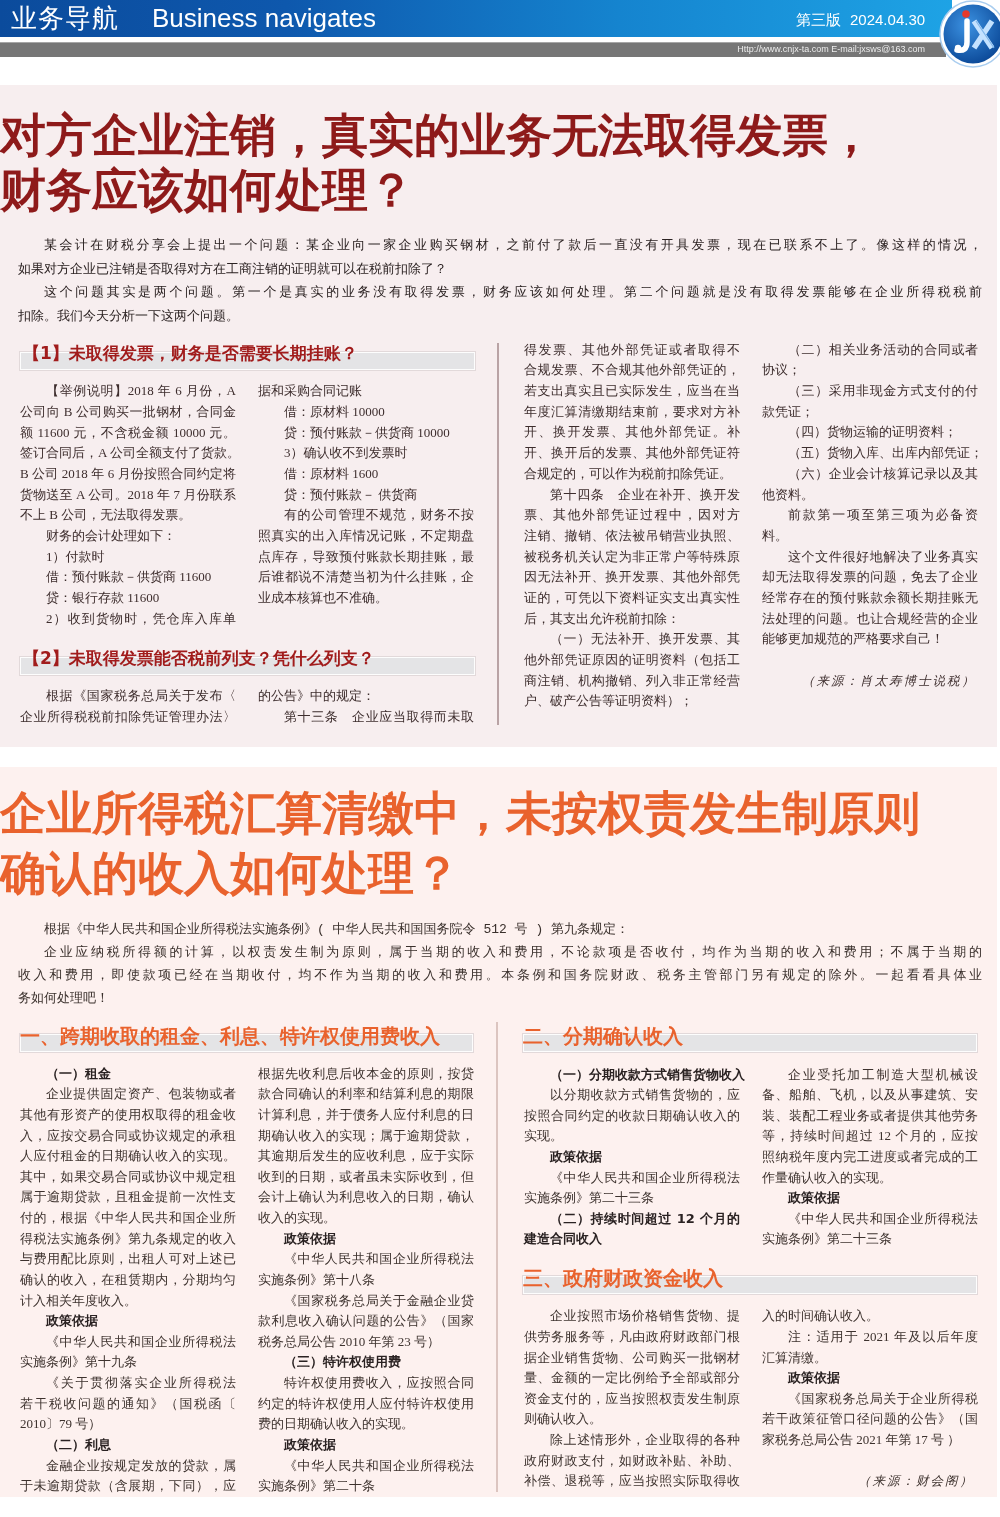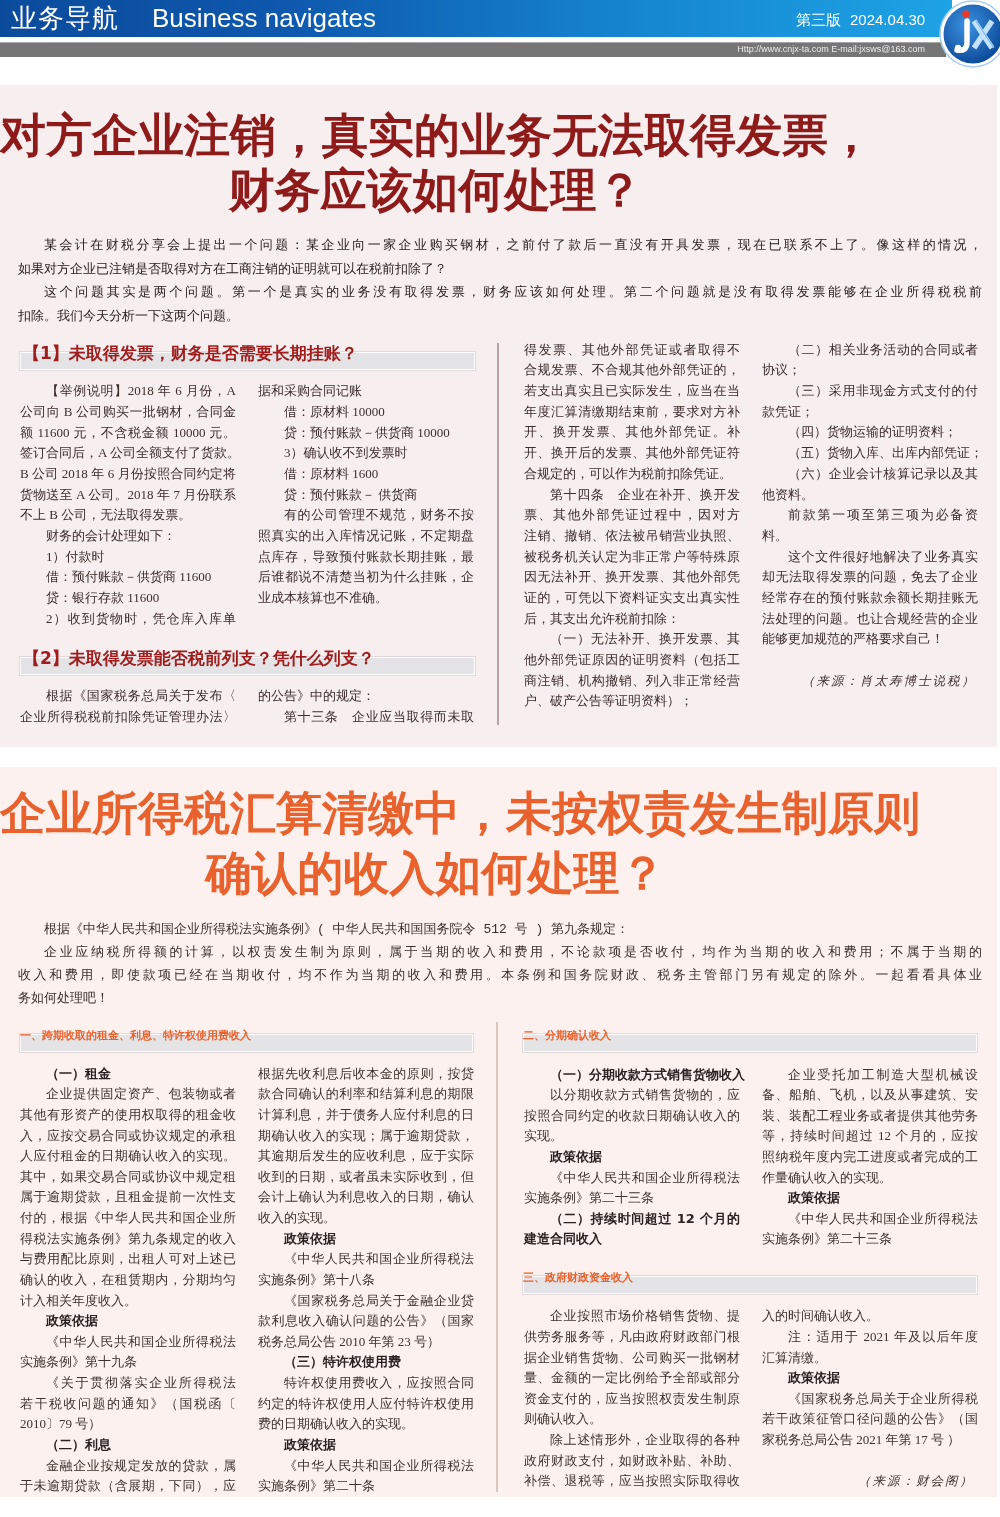--- a/index.html
+++ b/index.html
@@ -19,21 +19,21 @@
 .graybar{position:absolute;left:0;top:42px;width:946px;height:15px;background:#767676;border-top:1px solid #a6a6a6}
 .contact{position:absolute;left:640px;top:0;width:285px;text-align:right;font-size:9px;line-height:13px;
   font-family:Liberation Sans, sans-serif;color:#ececec;white-space:nowrap}
 .logo{position:absolute;left:938px;top:0;width:70px;height:70px}
 
 
 .panel{position:absolute;left:0;width:997px}
 .p1{top:85px;height:662px;background:#f7eeef}
 .p2{top:767px;height:730px;background:#fdf1ef}
 
-.title{position:absolute;left:0;width:871px;text-align:center;white-space:nowrap}
+.title{position:absolute;left:0;width:871px;text-align:left;white-space:nowrap}
 .t1{top:108px;font-family:"DejaVu Serif","Liberation Serif",serif;font-weight:bold;font-size:46px;
   line-height:55px;color:var(--a1-title,#8e1a1a)}
 .t2{top:783px;font-family:"DejaVu Sans","Liberation Sans",sans-serif;font-weight:bold;font-size:46px;
   line-height:60px;color:var(--a2-title,#e9622d)}
 
 
 .col{position:absolute;width:216px}
 .ln{height:var(--lh);line-height:var(--lh);white-space:nowrap;text-align:justify;text-align-last:justify}
 .ln.end{text-align:left;text-align-last:left}
 .ln.ind{padding-left:2em}
@@ -48,21 +48,21 @@
 .a2col .ln.b{color:#2a2222;font-size:13px}
 
 
 .sec{position:absolute;height:32px}
 .sec .bar{position:absolute;left:0;right:0;background:#e4e4e6;border:1px solid #fdfdfd;box-shadow:0 0 0 1px #e2d9da}
 .sec .stxt{position:absolute;left:3px;top:0;white-space:nowrap;font-weight:bold;
   font-family:"DejaVu Sans","Liberation Sans",sans-serif}
 .sec.red .bar{top:12px;height:18px}
 .sec.red .stxt{font-size:17px;line-height:26px;color:var(--a1-head,#a11c1c)}
 .sec.org .bar{top:10px;height:18px}
-.sec.org .stxt{left:0;font-size:11px;line-height:24px;color:var(--a2-title,#e9622d)}
+.sec.org .stxt{left:0;font-size:20px;line-height:24px;color:var(--a2-title,#e9622d)}
 
 .divider{position:absolute;width:2px}
 .d1{left:497px;top:343px;height:382px;background:#b9a3a5}
 .d2{left:496px;top:1022px;height:470px;background:#dcc5c0}
 
 .source{position:absolute;width:214px;text-align:right;font-family:"DejaVu Serif","Liberation Serif",serif;
   font-style:italic;font-size:12.5px;letter-spacing:2px;white-space:nowrap}
 .s1{left:762px;top:670.9px;line-height:20.7px;color:#3d2d2d}
 .s2{left:760px;top:1471.2px;line-height:20.6px;color:#3d322e}
 </style>

